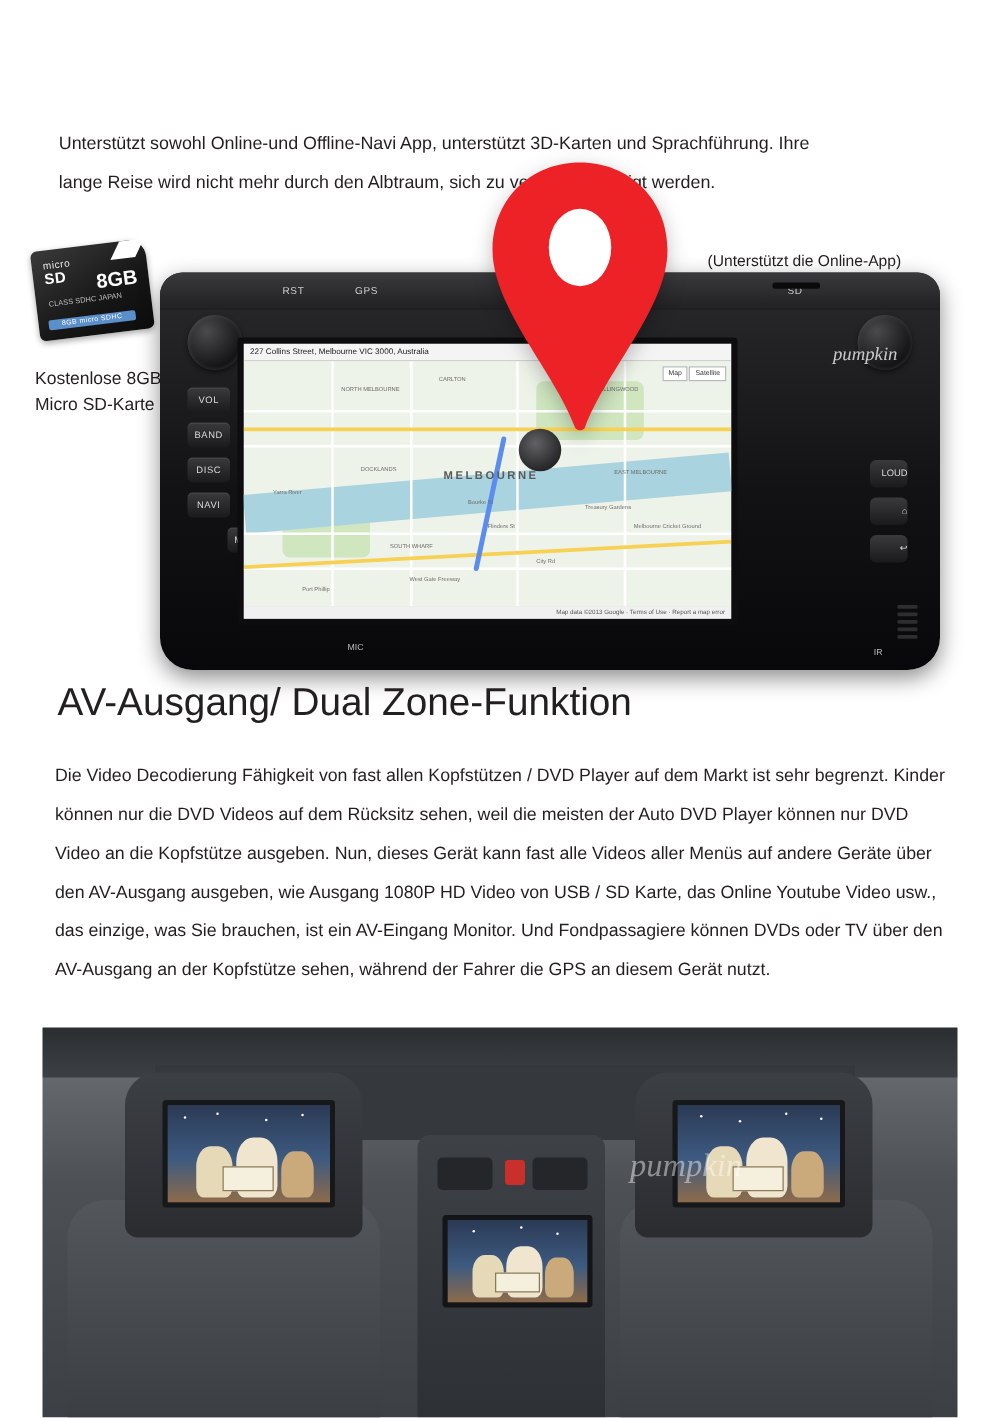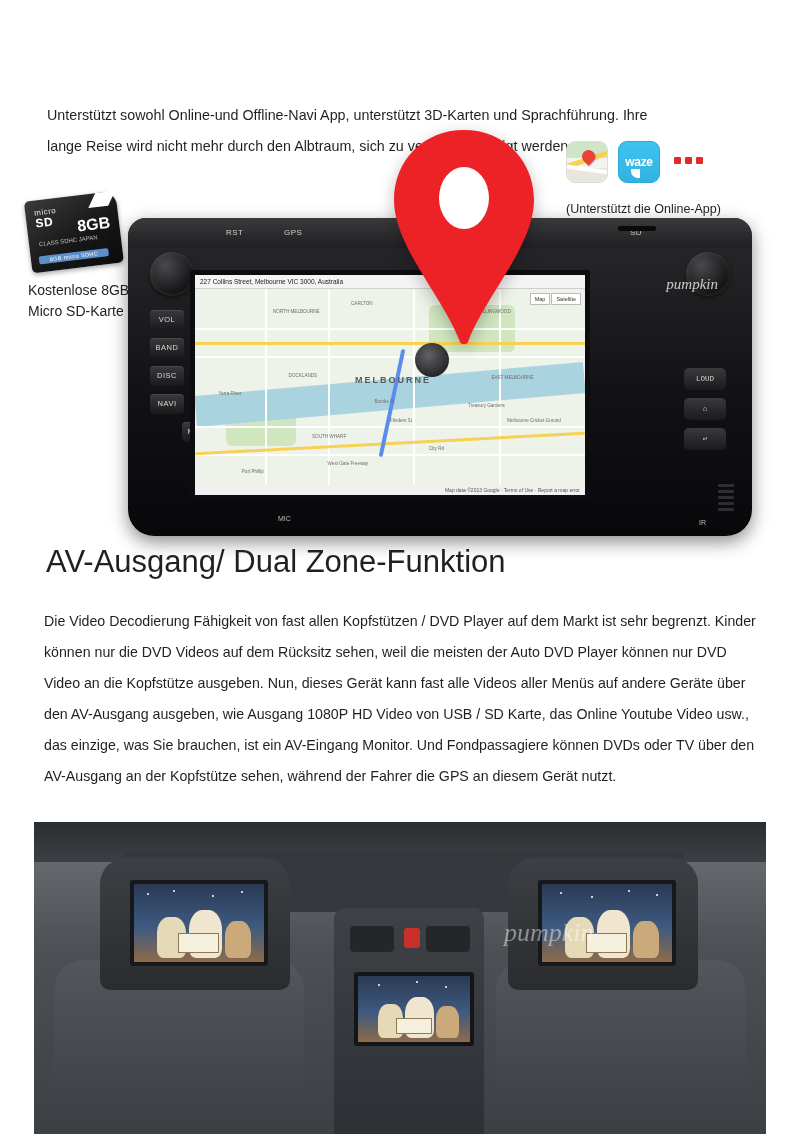--- a/index.html
+++ b/index.html
@@ -147,21 +147,21 @@
     position:absolute; left:10px; top:40px; font-size:6px; color:#bdbdbd; line-height:8px;
   }
   .sdcard .bar {
     position:absolute; left:8px; bottom:8px; width:70px; height:8px;
     background:#5b8fc9; border-radius:2px;
     font-size:5.5px; color:#fff; text-align:center; line-height:8px; letter-spacing:.4px;
   }
   .sd-caption {
     position: absolute;
     left: 28px;
-    top: 280px;
+    top: 292px;
     font-size: 14px;
     line-height: 21px;
     color: #231f20;
   }
 
   
   .radio {
     position: absolute;
     left: 128px;
     top: 218px;
@@ -224,23 +224,23 @@
   }
   .knob-l { left:22px; top:34px; width:44px; height:44px; }
   .knob-r { right:22px; top:34px; width:44px; height:44px; }
   .radio .btn {
     position:absolute; width:34px; height:20px; border-radius:4px;
     background: linear-gradient(180deg,#3a3a3d,#1a1a1c);
     color:#d9d9d9; font-size:7.5px; text-align:center; line-height:20px; letter-spacing:.5px;
     box-shadow: inset 0 1px 0 rgba(255,255,255,.08);
   }
   .radio .rbtn {
-    position:absolute; width:42px; height:22px; border-radius:5px;
+    position:absolute; width:30px; height:22px; border-radius:5px;
     background: linear-gradient(180deg,#3a3a3d,#1a1a1c);
-    color:#d9d9d9; font-size:7.5px; text-align:center; line-height:22px;font-family:Liberation Mono, monospace;
+    color:#d9d9d9; font-size:7.5px; text-align:right; line-height:22px;
   }
   .radio .dpad {
     position:absolute; left:220px; top:68px; width:34px; height:34px;
     border-radius:50%;
     background: radial-gradient(circle at 40% 35%, #5a5a5e, #1d1d20 70%);
     opacity:.95;
   }
   .radio .small-lbl { position:absolute; font-size:7px; color:#bdbdbd; }
   .radio .slot {
     position:absolute; right:96px; top:8px; width:38px; height:5px; background:#0a0a0b; border-radius:2px;
@@ -354,38 +354,20 @@
   .toon .book { position:absolute; left:34%; bottom:12%; width:30%; height:22%; background:#f5efdd; border:1px solid #8a7a55;}
 </style>
 </head>
 <body>
 
 <div class="section1">
 
 
   <div class="intro-para">Unterstützt sowohl Online-und Offline-Navi App, unterstützt 3D-Karten und Sprachführung. Ihre lange Reise wird nicht mehr durch den Albtraum, sich zu verirren, belästigt werden.</div>
 
-  <div class="app-icons">
-    <div class="app-icon gmaps">
-      <div class="g1"></div>
-        <div class="g2"></div>
-      <div class="groad"></div>
-        <div class="groad2"></div>
-      <div class="gpin"></div>
-    </div>
-    <div class="app-icon waze">
-      <span>waze</span>
-      <div class="wtail"></div>
-    </div>
-    <div class="dots">
-      <i></i>
-        <i></i>
-        <i></i>
-    </div>
-  </div>
 
   <div class="app-note">(Unterstützt die Online-App)</div>
 
   <div class="sdcard">
     <div class="body">
       <div class="notch"></div>
       <div class="label-micro">micro</div>
       <div class="label-sd">SD</div>
       <div class="cap">8GB</div>
       <div class="sub">CLASS

